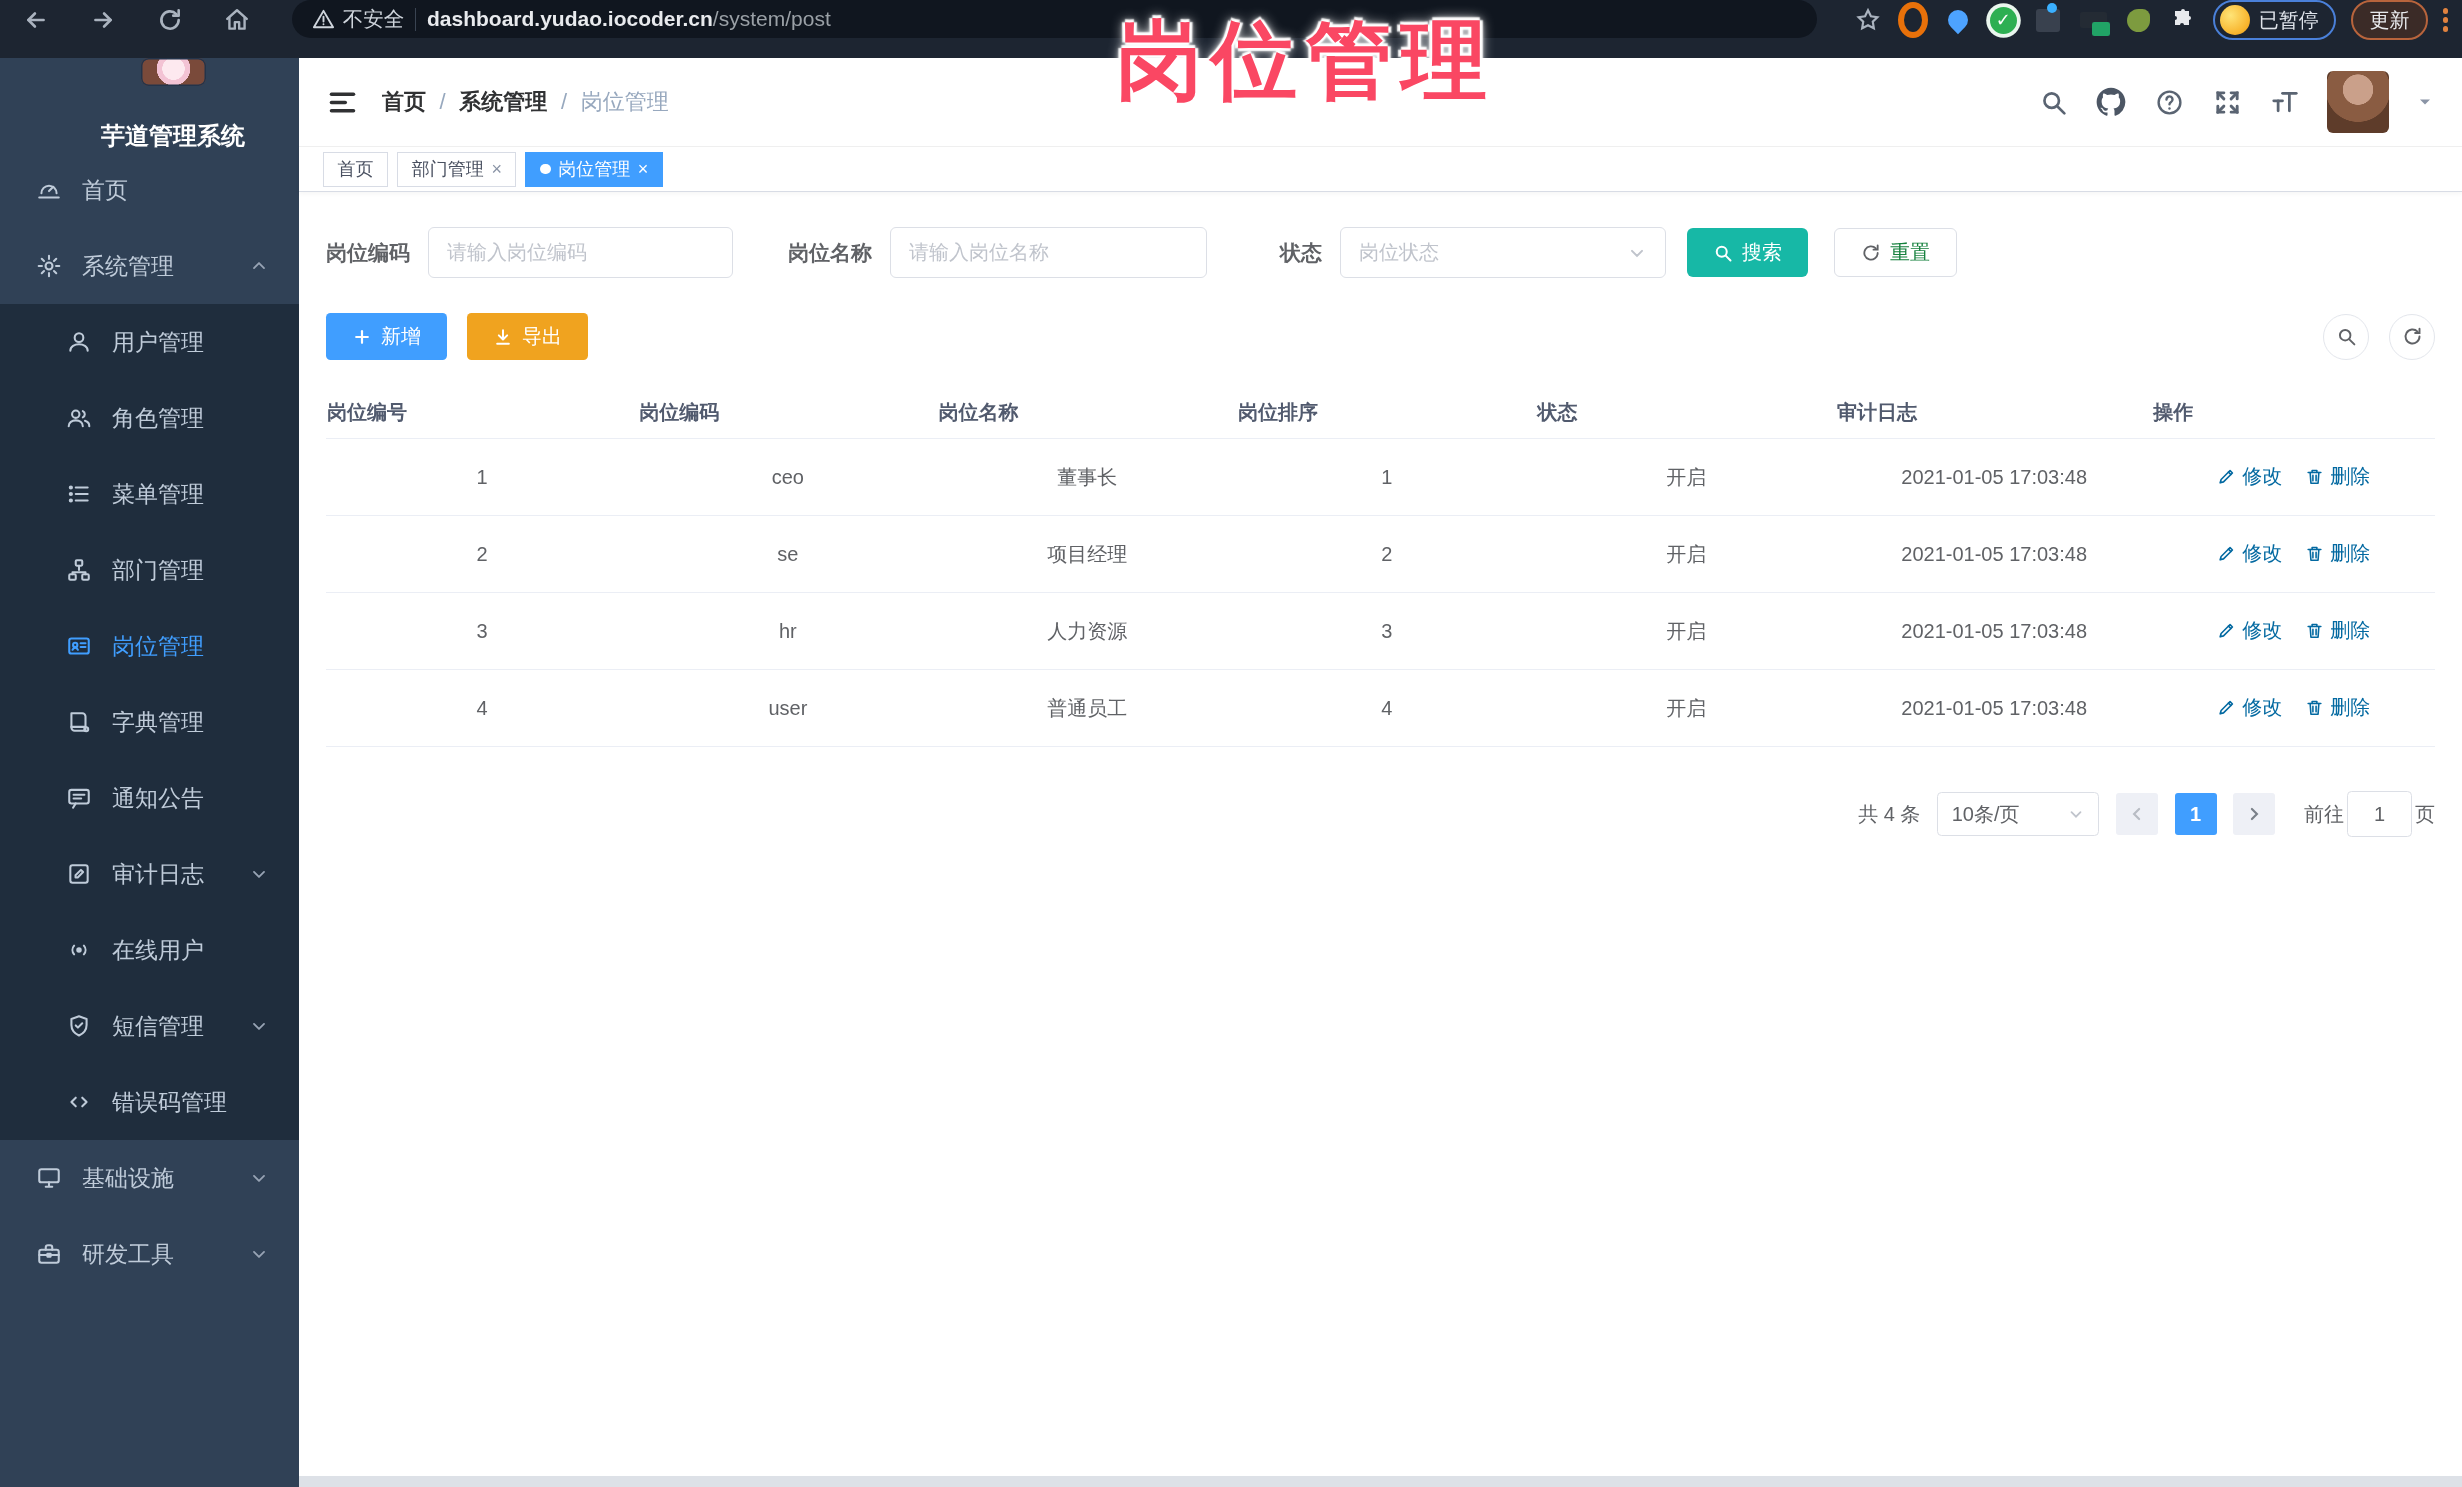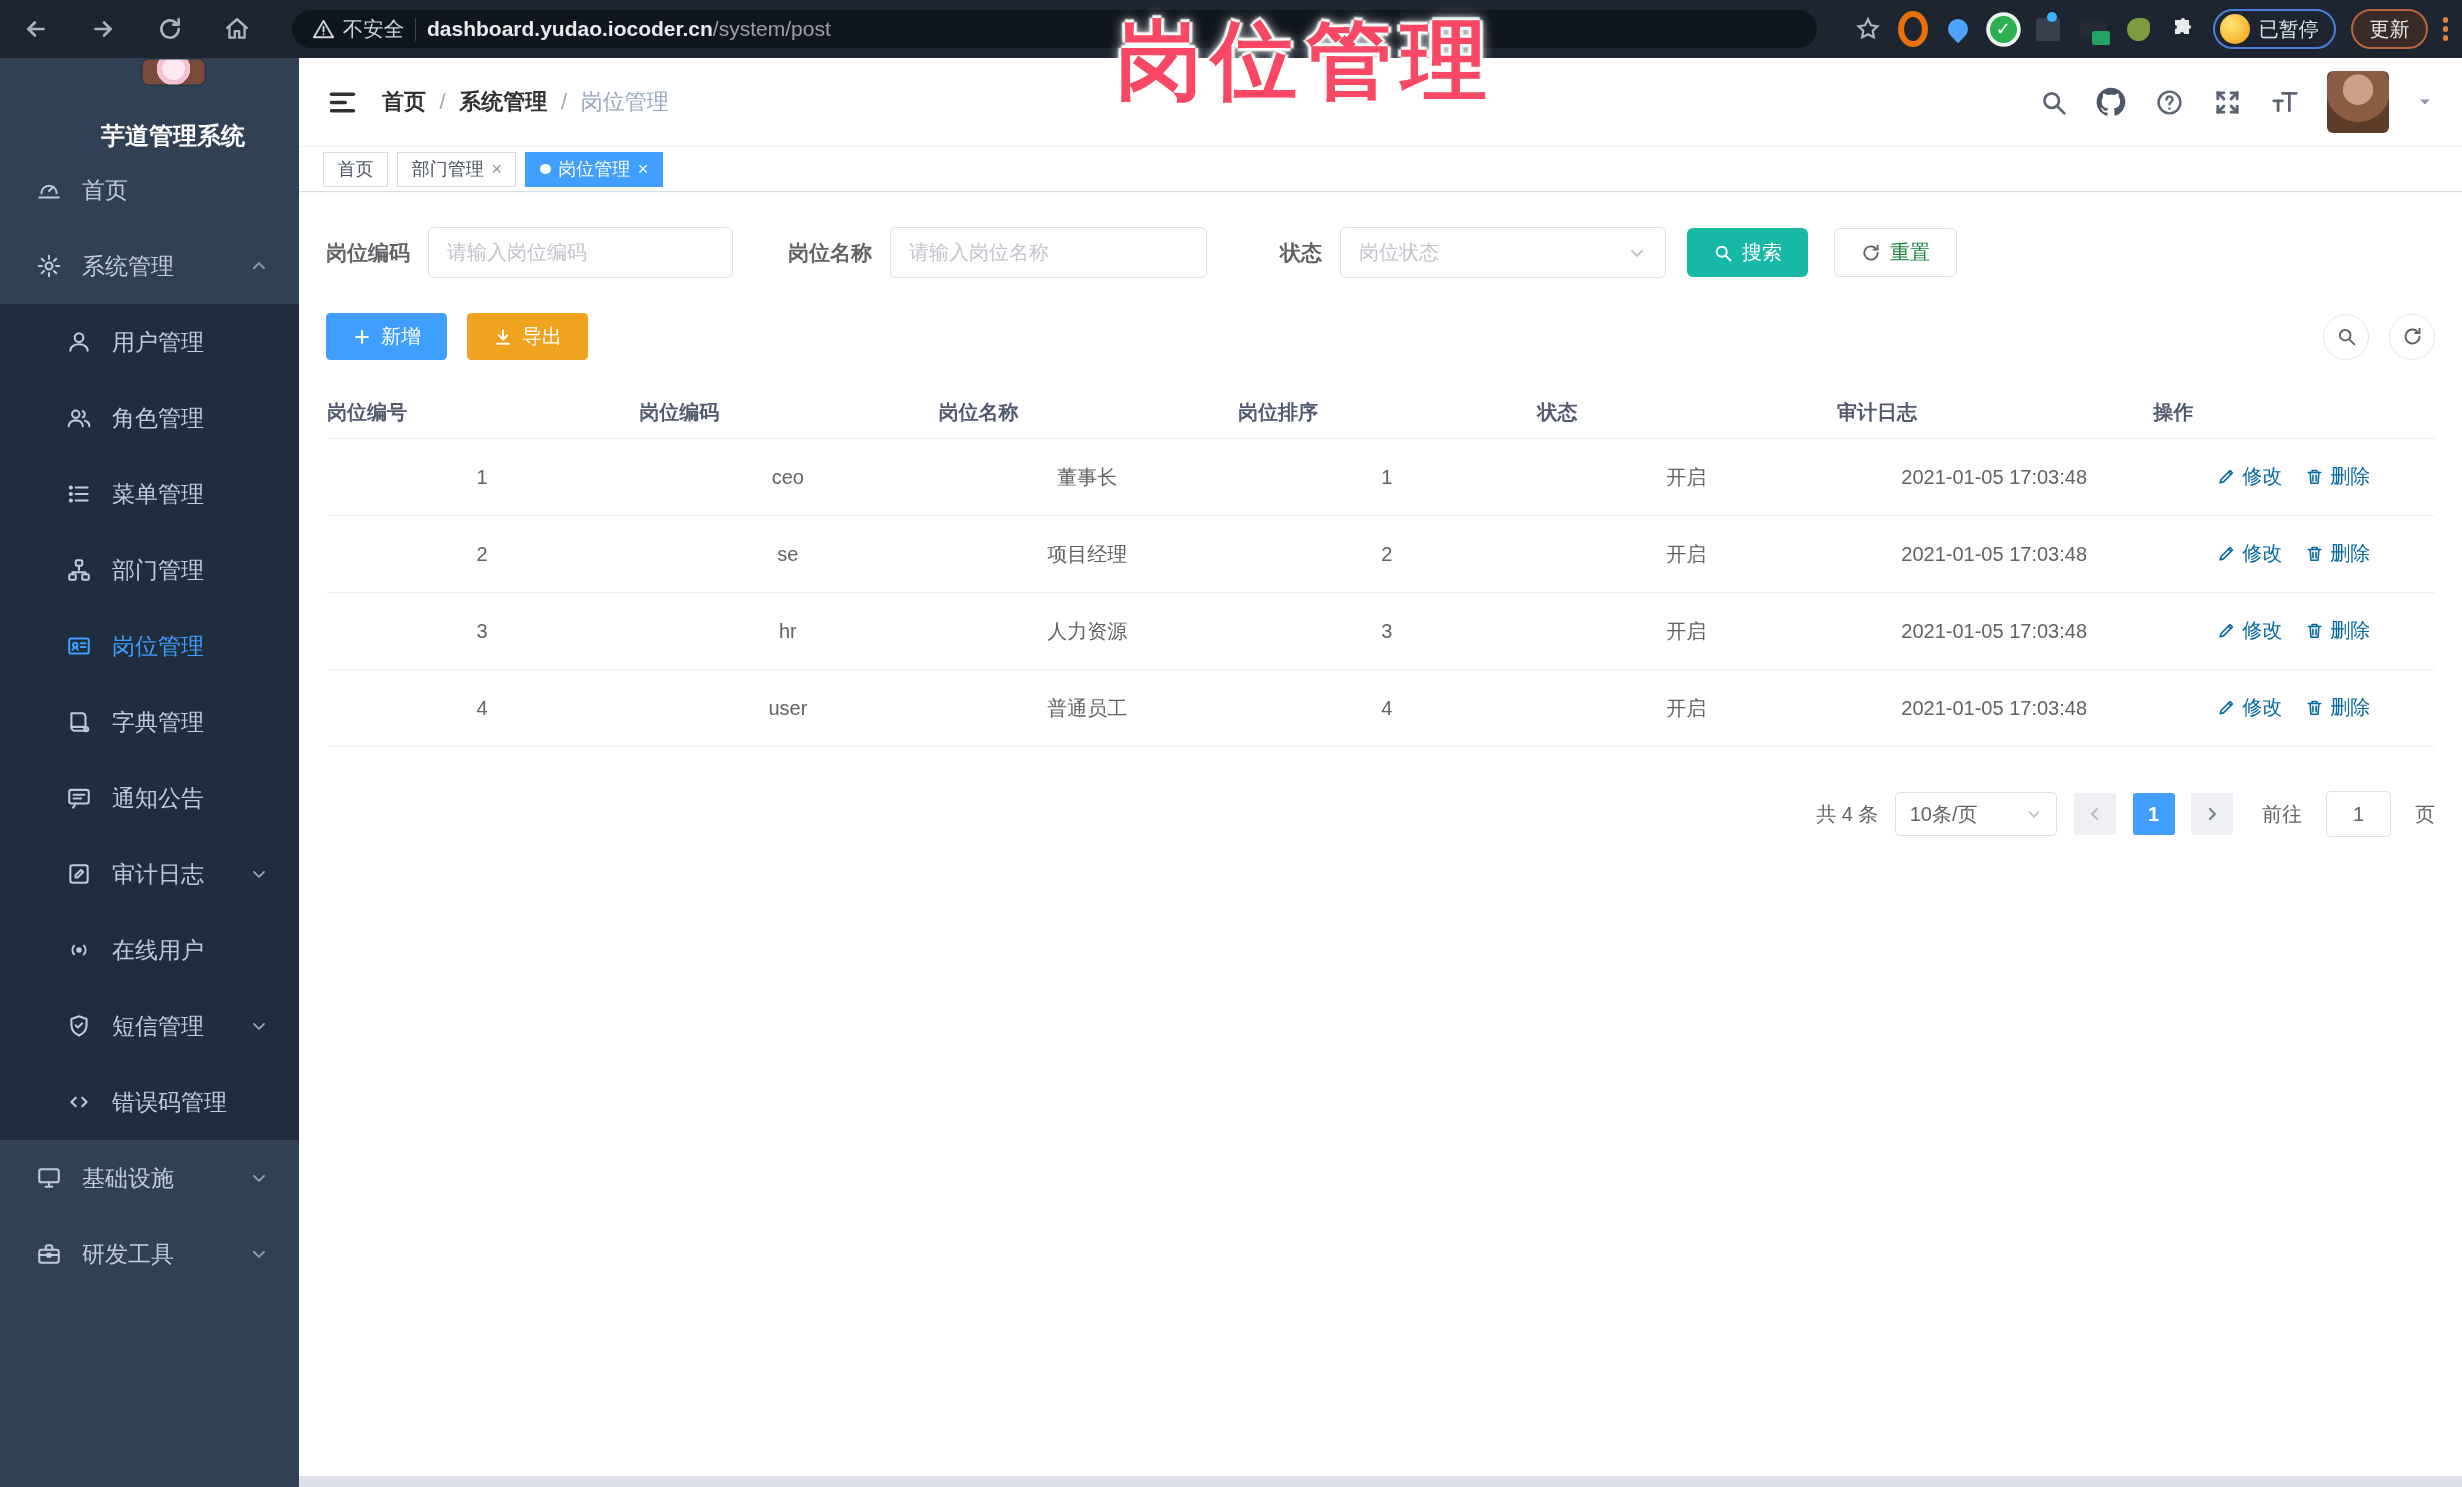--- a/index.html
+++ b/index.html
@@ -3,21 +3,21 @@
 <meta charset="utf-8">
 <style>
   html,body{margin:0;padding:0;}
   body{
     width:2462px;height:1488px;position:relative;overflow:hidden;
     font-family:"Liberation Sans","DejaVu Sans",sans-serif;
     background:#ffffff;color:#303133;
   }
   svg{display:block;}
   
-  .chrome{height:58px;background:#1d2531;display:flex;align-items:center;padding:0 13.6px;gap:23px;}
+  .chrome{height:58px;background:#1d2531;display:flex;align-items:flex-start;padding:0 13.6px;gap:23px;}
   .chrome .navbtn{width:44px;height:39px;display:flex;align-items:center;justify-content:center;color:#aab3bf;border-radius:50%;flex:none;}
   .addr{height:38px;flex:1;max-width:1485px;background:#10161f;border-radius:20px;display:flex;align-items:center;padding:0 20px;gap:10.6px;margin-left:10.6px;}
   .addr .sec{color:#cfd5dc;font-size:20.5px;display:flex;align-items:center;gap:7.6px;}
   .addr .sep{width:1.5px;height:23px;background:#3a4452;}
   .addr .url{font-size:21px;color:#e8eaed;white-space:nowrap;}
   .addr .url .path{color:#9aa0a6;}
   .chrome-right{display:flex;align-items:center;gap:15px;margin-left:auto;}
   .ext{width:30px;height:30px;display:flex;align-items:center;justify-content:center;flex:none;}
   .pill-paused{display:flex;align-items:center;gap:9px;border:2.3px solid #4a80d9;border-radius:26px;padding:3px 15px 3px 4.5px;color:#dfe3ea;font-size:20px;}
   .emoji{width:30px;height:30px;border-radius:50%;background:radial-gradient(circle at 35% 35%,#ffe477,#f7b32b 70%,#d98b1a);}
@@ -83,21 +83,21 @@
   table.grid td{font-size:20px;color:#606266;height:74px;border-bottom:1.5px solid #ebeef5;text-align:center;}
   .op{display:inline-flex;align-items:center;gap:6px;color:#0369a1;cursor:pointer;font-size:20px;}
   .op+.op{margin-left:23px;}
   
   .pager{margin-top:44px;display:flex;align-items:center;justify-content:flex-end;gap:16.7px;font-size:20px;color:#606266;}
   .psel{width:133px;height:42px;border:1.5px solid #dcdfe6;border-radius:4.5px;display:flex;align-items:center;padding:0 13.6px;color:#606266;cursor:pointer;}
   .psel .sc{margin-left:auto;color:#c0c4cc;}
   .pbtn{width:42px;height:42px;border-radius:3px;background:#eef0f6;display:flex;align-items:center;justify-content:center;cursor:pointer;}
   .pbtn.prev{color:#b8bcc4;} .pbtn.next{color:#7a8089;}
   .pcur{width:42px;height:42px;border-radius:3px;background:#409eff;color:#fff;display:flex;align-items:center;justify-content:center;font-weight:bold;cursor:default;}
-  .goto{display:flex;align-items:center;gap:24px;margin-left:12px;}
+  .goto{display:flex;align-items:center;gap:3px;margin-left:12px;}
   .ginput{width:59px;height:42px;border:1.5px solid #dcdfe6;border-radius:4.5px;text-align:center;font-size:20px;color:#606266;outline:none;font-family:inherit;}
   .bottom-strip{position:absolute;left:0;right:0;bottom:0;height:23px;background:#dde1e7;}
   
   .overlay-title{
     position:absolute;left:1116px;top:3px;z-index:50;
     font-size:86px;font-weight:bold;color:#fa4763;letter-spacing:9px;white-space:nowrap;
     text-shadow:0 0 7.6px #fff,0 0 13.6px #fff,-3px 0 1.5px #fff,3px 0 1.5px #fff,0 -3px 1.5px #fff,0 3px 1.5px #fff;
     pointer-events:none;
   }
 </style>

